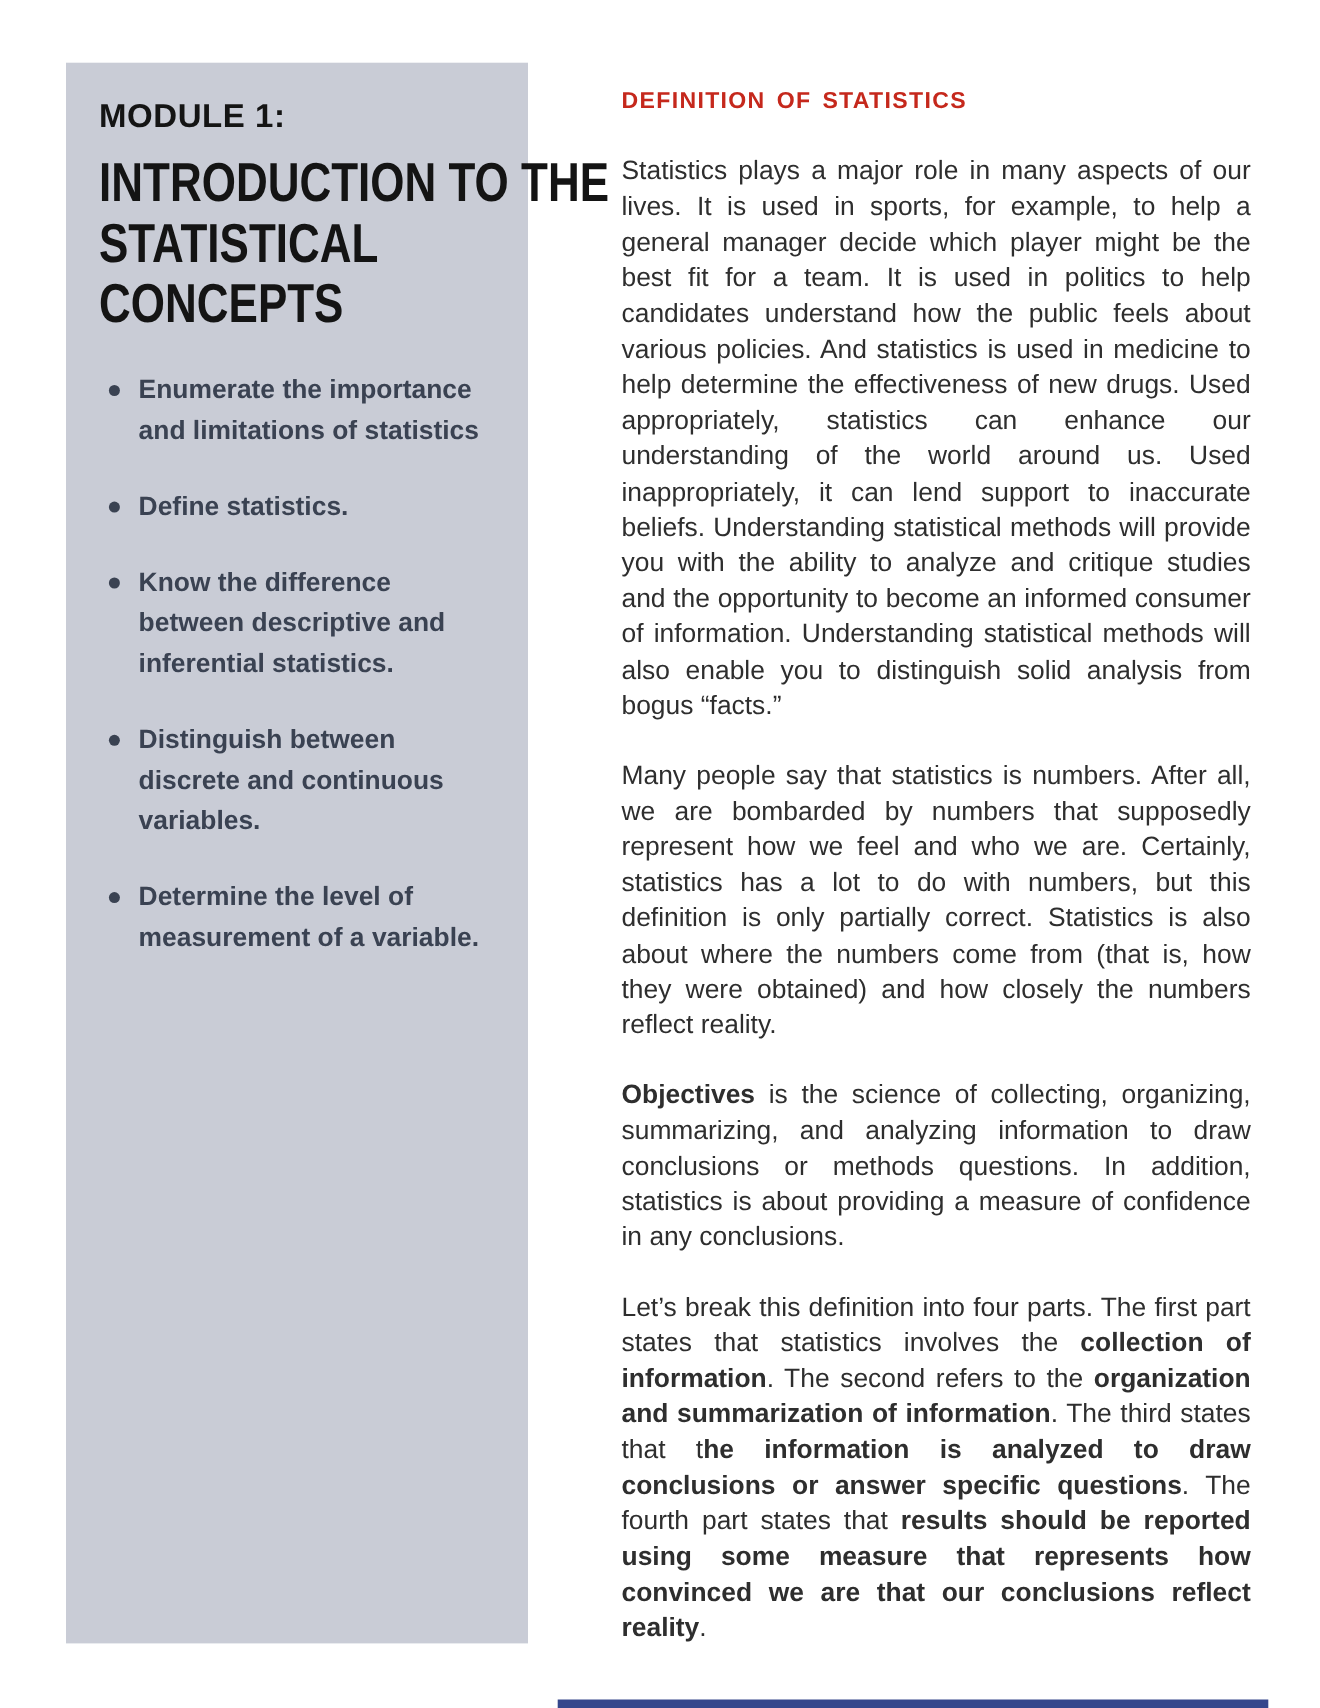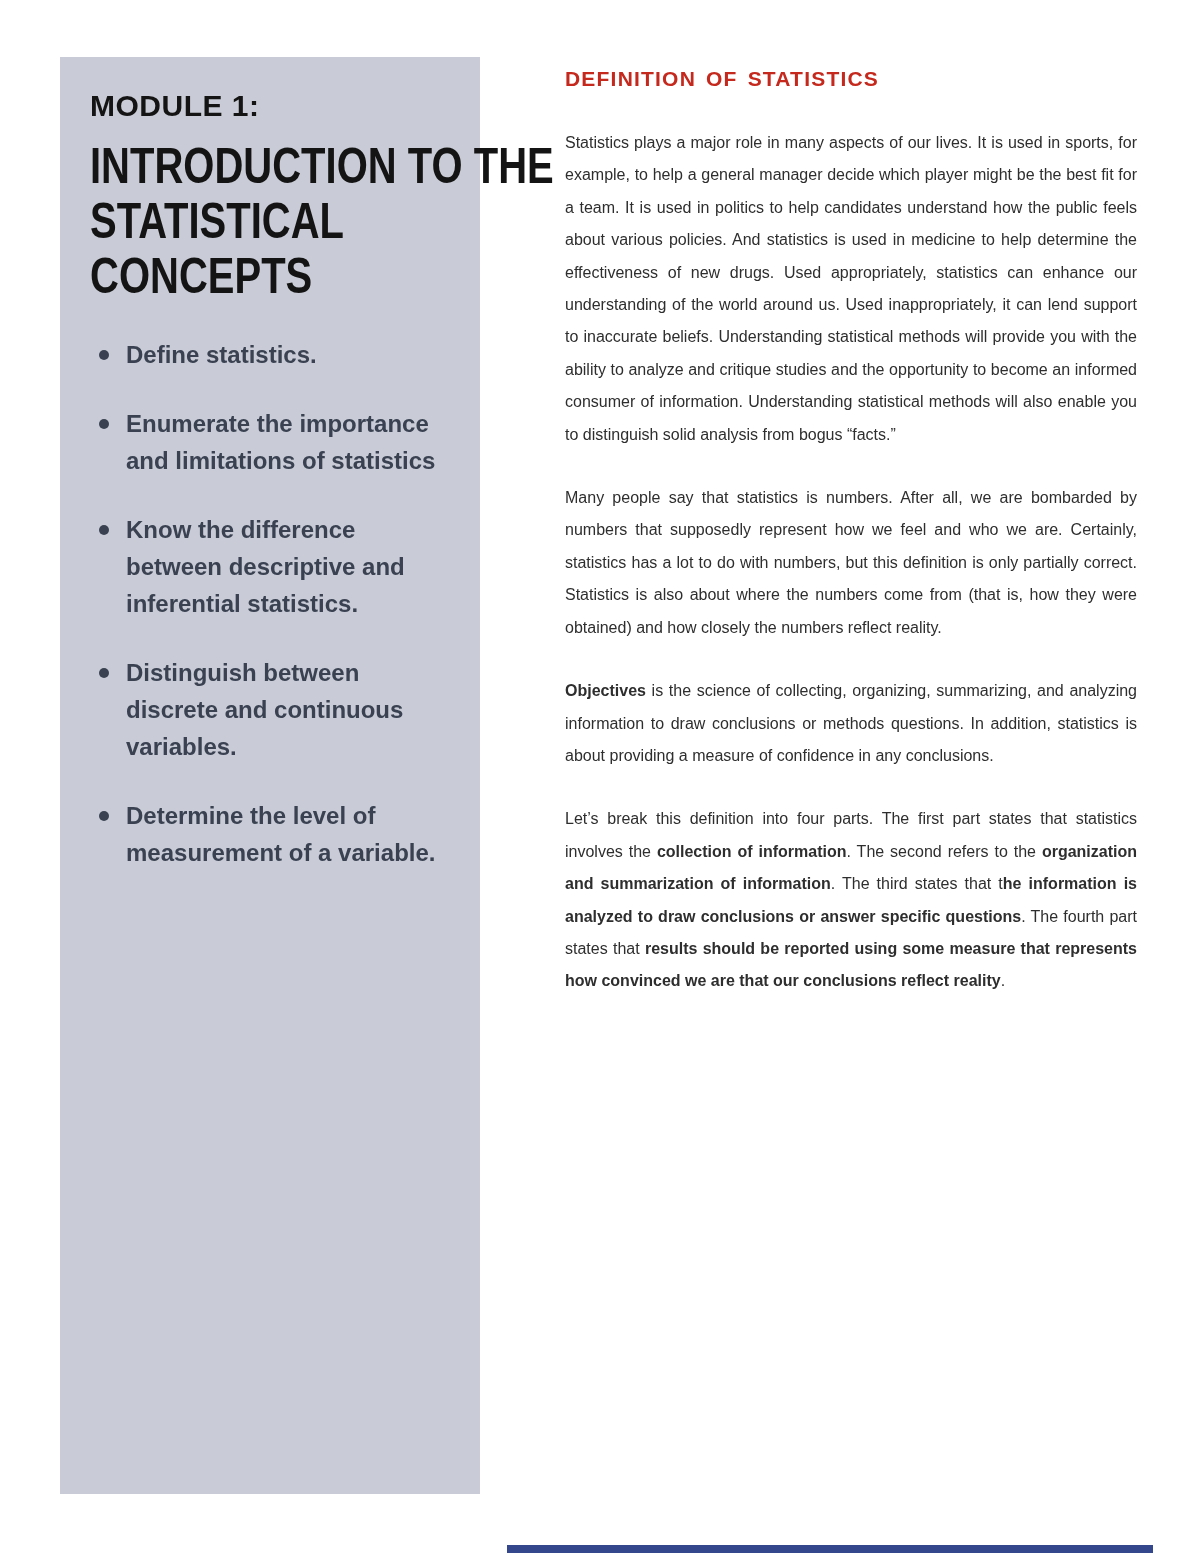--- a/index.html
+++ b/index.html
@@ -59,32 +59,32 @@
     margin-bottom:32px;
   }
   .objectives-list li::before{
     content:"";
     position:absolute;left:9px;top:14px;
     width:10px;height:10px;border-radius:50%;
     background:var(--sidebar-text,#3a4252);
   }
   
   .main{
-    position:absolute;left:565px;top:67px;
+    position:absolute;left:565px;top:80px;
     width:572px;
   }
   .main-heading{
     margin:0 0 36px 0;
     font-size:21px;font-weight:bold;
     letter-spacing:1.2px;word-spacing:3px;
     color:var(--heading-red,#c5281c);
   }
   .main p{
     margin:0 0 31px 0;
-    font-size:16px;line-height:32.4px;
+    font-size:24px;line-height:32.4px;
     color:var(--body-text,#2e2e2e);
     text-align:justify;
   }
   .main p span.b{font-weight:bold;}
   .main p span.i{}
   
   .footer-bar{
     position:absolute;
     left:507px;bottom:0;
     width:646px;height:8px;
@@ -101,22 +101,22 @@
 
     <h1 class="module-title">
         <span class="title-line">INTRODUCTION TO THE</span>
         <span class="title-line">STATISTICAL</span>
         <span class="title-line">CONCEPTS</span>
       </h1>
 
 
 
     <ul class="objectives-list">
+      <li>Enumerate the importance and limitations of statistics</li>
       <li>Define statistics.</li>
-      <li>Enumerate the importance and limitations of statistics</li>
       <li>Know the difference between descriptive and inferential statistics.</li>
       <li>Distinguish between discrete and continuous variables.</li>
       <li>Determine the level of measurement of a variable.</li>
     </ul>
   </aside>
 
   <article class="main">
     <h2 class="main-heading">DEFINITION OF STATISTICS</h2>
 
     <p><span>Statistics plays a major role in many aspects of our lives. It is used in sports, for example, to help a general manager decide which player might be the best fit for a team. It is used in politics to help candidates understand how the public feels about various policies. And statistics is used in medicine to help determine the effectiveness of new drugs. Used appropriately, statistics can enhance our understanding of the world around us. Used inappropriately, it can lend support to inaccurate beliefs. Understanding statistical methods will provide you with the ability to analyze and critique studies and the opportunity to become an informed consumer of information. Understanding statistical methods will also enable you to distinguish solid analysis from bogus “facts.”</span></p>

